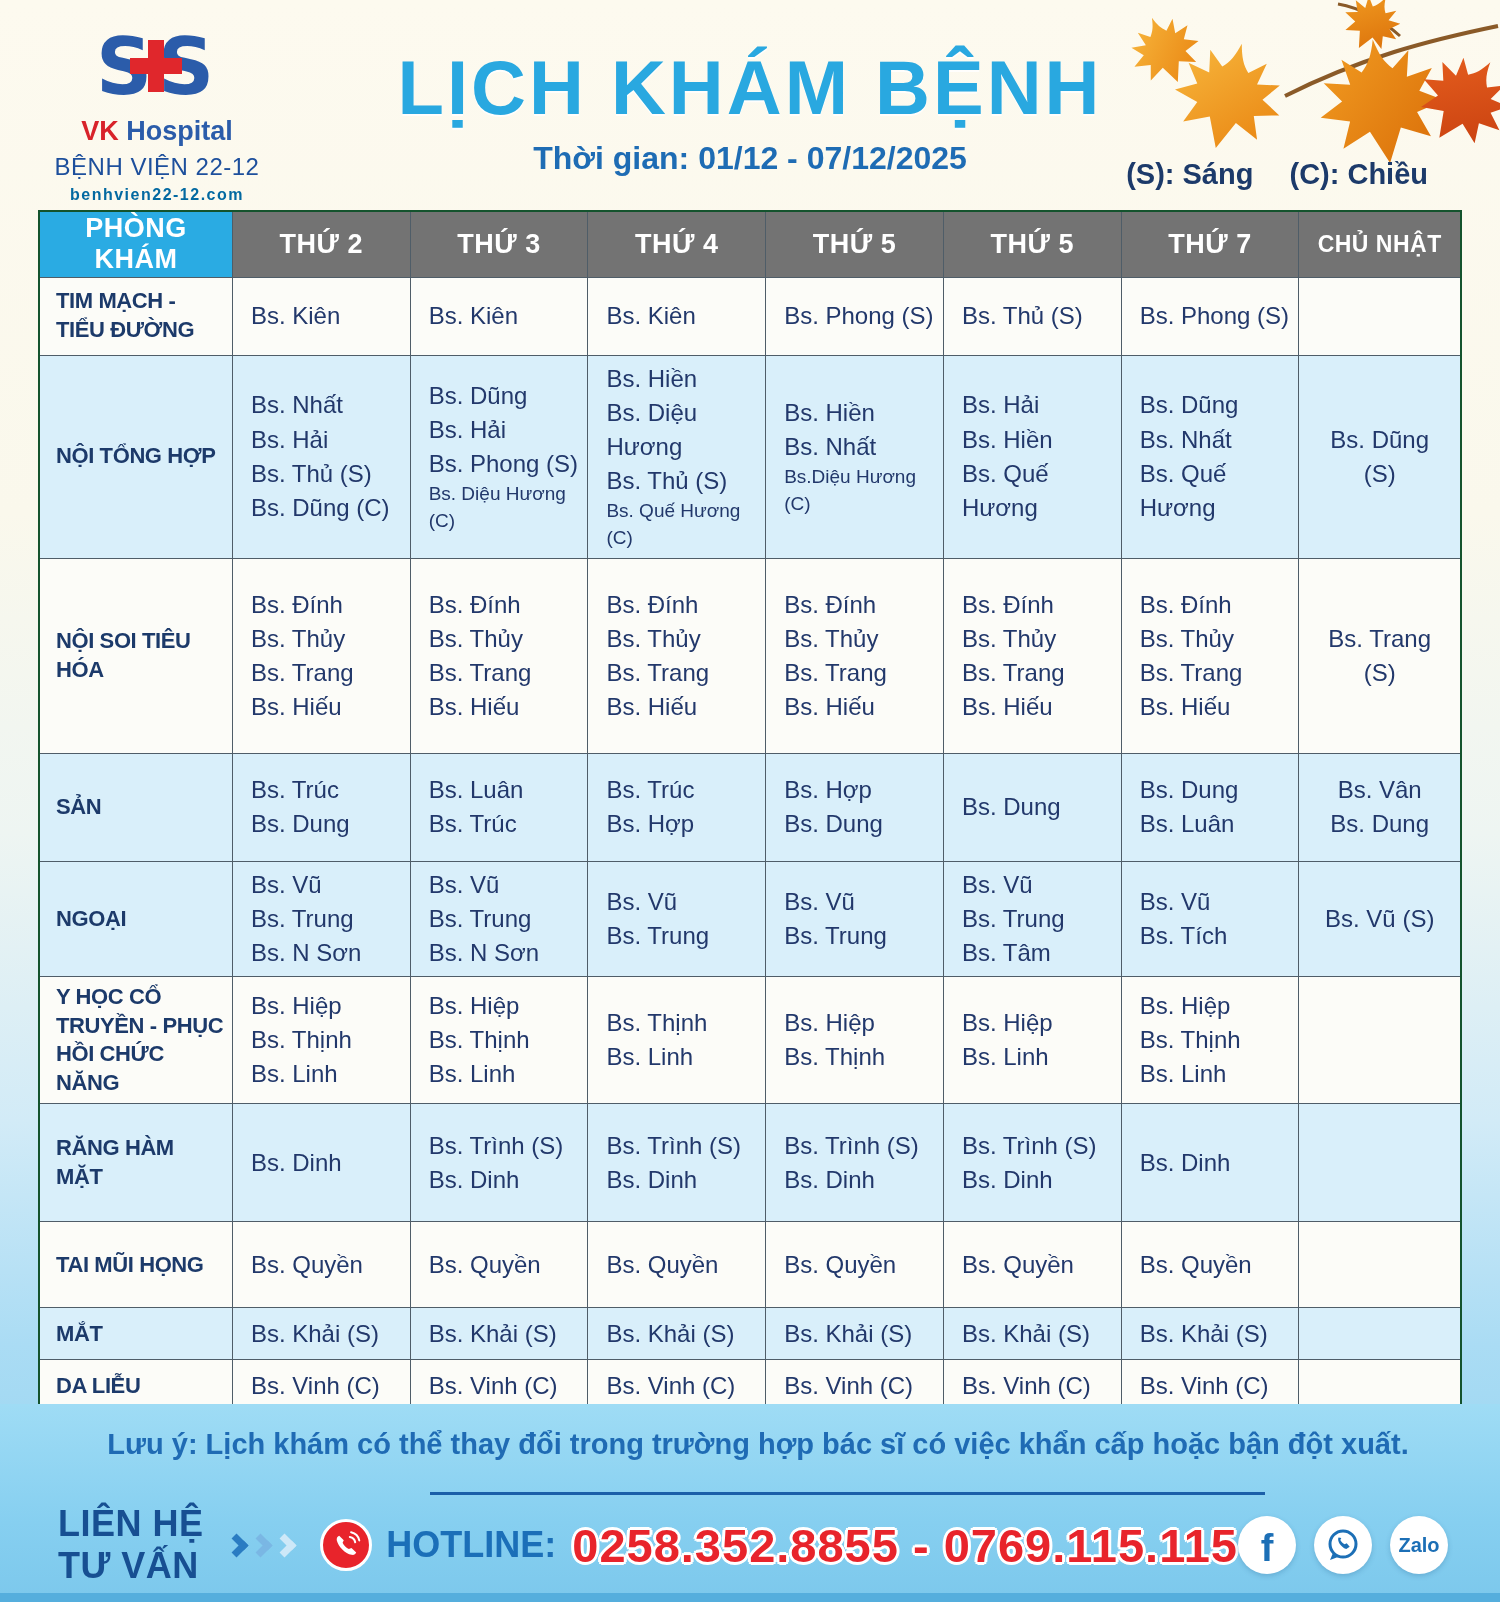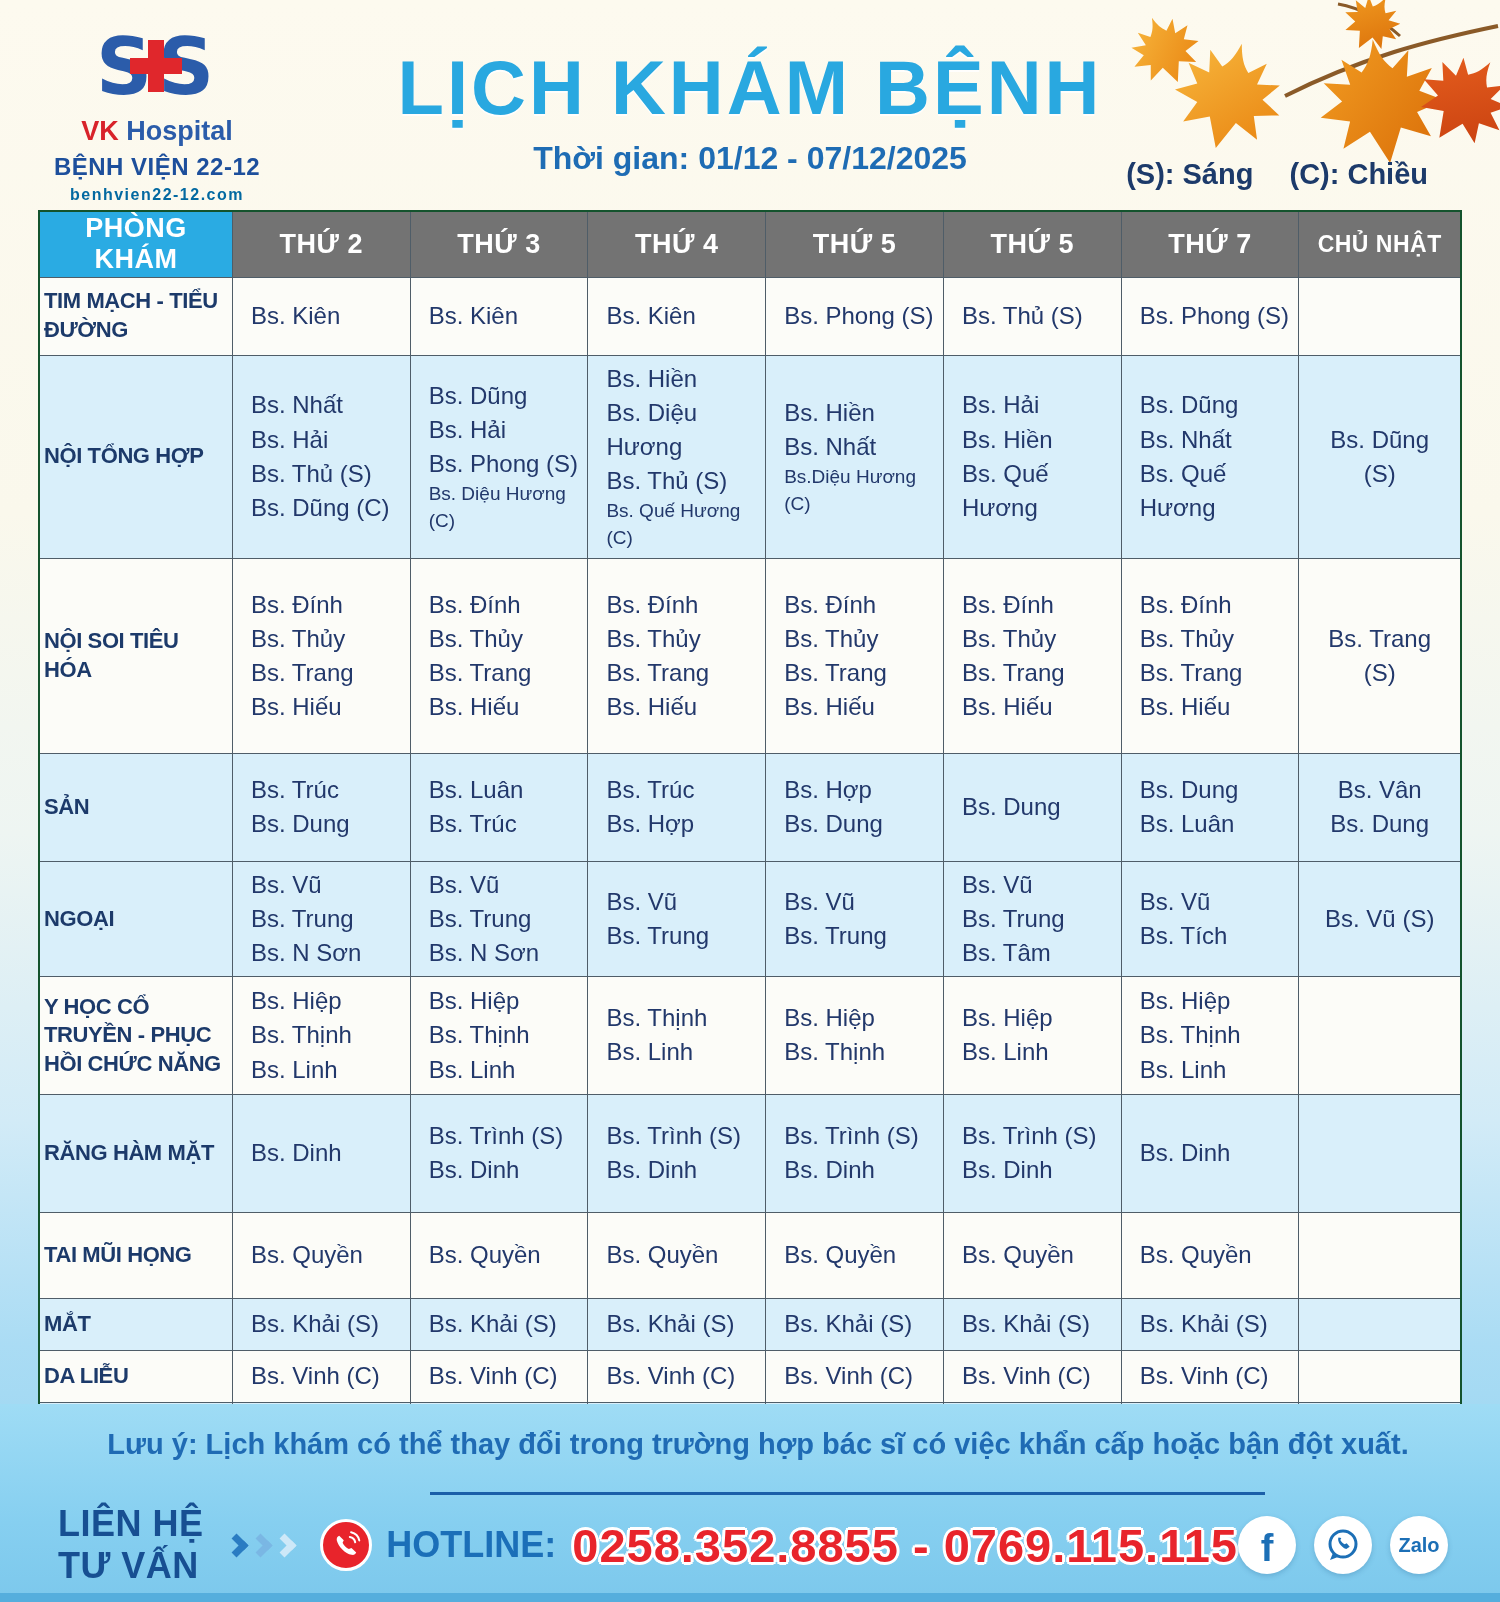--- a/index.html
+++ b/index.html
@@ -9,21 +9,21 @@
     font-family:"Liberation Sans", sans-serif;
     background:linear-gradient(180deg,#fdfaef 0%,#faf8ec 32%,#eef5f2 52%,#d2ebf7 70%,#aadcf4 84%,#8fd1ef 100%);
   }
 
   
   .logo-block { position:absolute; top:22px; left:42px; width:230px; text-align:center; }
   .logo-mark { display:block; margin:0 auto; }
   .logo-line1 { font-size:27px; font-weight:800; margin-top:2px; }
   .logo-vk { color:#d8232a; }
   .logo-hosp { color:#2b5caa; font-weight:700; }
-  .logo-name { margin-top:6px; font-size:24px; font-weight:700; color:#1d4f9c; letter-spacing:.5px; }
+  .logo-name { margin-top:6px; font-size:24px; font-weight:400; color:#1d4f9c; letter-spacing:.5px; }
   .logo-site { margin-top:5px; font-size:16px; font-weight:700; color:#0369a1; letter-spacing:1.5px; }
 
   .page-title {
     position:absolute; top:44px; left:0; width:100%;
     text-align:center; font-size:76px; font-weight:800; color:#29a8e0;
     letter-spacing:3px; text-shadow:0 2px 0 rgba(255,255,255,.8);
   }
   .page-subtitle {
     position:absolute; top:140px; left:0; width:100%;
     text-align:center; font-size:32px; font-weight:800; color:#1e6cb4;
@@ -46,21 +46,21 @@
   tbody tr { background:#fcfcf8; }
   tbody tr.alt { background:#d9effa; }
   tbody tr:nth-child(1){height:78px;}  tbody tr:nth-child(2){height:145px;}
   tbody tr:nth-child(3){height:195px;} tbody tr:nth-child(4){height:108px;}
   tbody tr:nth-child(5){height:56px;}  tbody tr:nth-child(6){height:118px;}
   tbody tr:nth-child(7){height:118px;} tbody tr:nth-child(8){height:86px;}
   tbody tr:nth-child(9){height:52px;}  tbody tr:nth-child(10){height:52px;}
   tbody tr:nth-child(11){height:56px;} tbody tr:nth-child(12){height:48px;}
 
   tbody th.dept {
-    text-align:left; vertical-align:middle; padding:6px 8px 6px 4px;
+    text-align:left; vertical-align:middle; padding:6px 8px 6px 16px;
     color:#1c3a6a; font-weight:800; font-size:22px; letter-spacing:-.4px; line-height:1.3;
   }
   td.cell { vertical-align:middle; padding:6px 4px 6px 18px; color:#22386b; font-size:24px; line-height:1.42; text-align:left; }
   td.cell.center { text-align:center; padding-left:4px; }
   td.cell .line.small { font-size:19px; }
 
   
   .footer-band {
     position:absolute; top:1404px; left:0; width:100%; height:198px;
     background:linear-gradient(180deg,#9fdcf5 0%,#86cff0 60%,#7cc8ec 100%);

